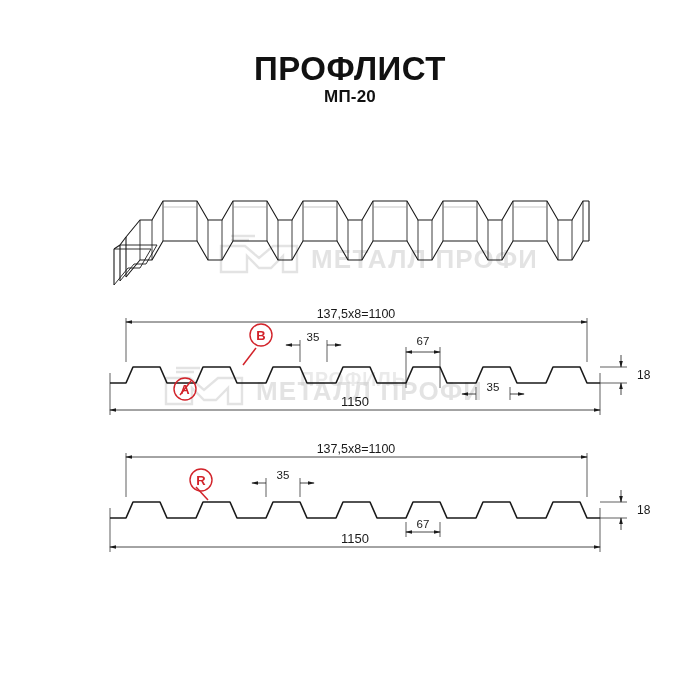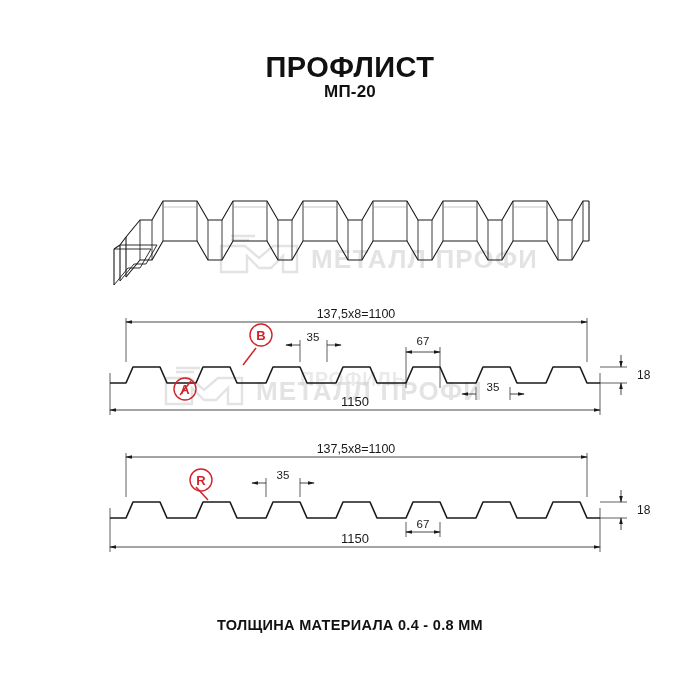--- a/index.html
+++ b/index.html
@@ -20,21 +20,21 @@
     inset: 0;
   }
   .title-block {
     position: absolute;
     top: 52px;
     left: 0;
     width: 700px;
     text-align: center;
   }
   .title {
-    font-size: 29px;
+    font-size: 33px;
     font-weight: bold;
     letter-spacing: 0.5px;
     color: #111111;
     line-height: 1.05;
   }
   .subtitle {
     font-size: 17px;
     font-weight: bold;
     color: #111111;
     letter-spacing: 0.2px;
@@ -264,15 +264,14 @@
       <text x="423" y="528" font-size="11.5">67</text>
     </g>
 
     <g font-family="'Liberation Sans', sans-serif" fill="#d2232a" text-anchor="middle" font-size="13" font-weight="bold">
       <text x="185" y="394">A</text>
       <text x="261" y="340">B</text>
       <text x="201" y="485">R</text>
     </g>
   </svg>
 
-  <div class="footer-note">ТОЛЩИНА МАТЕРИАЛА 0.4 - 0.8 ММ</div>
 
 </div>
 
 </body></html>

